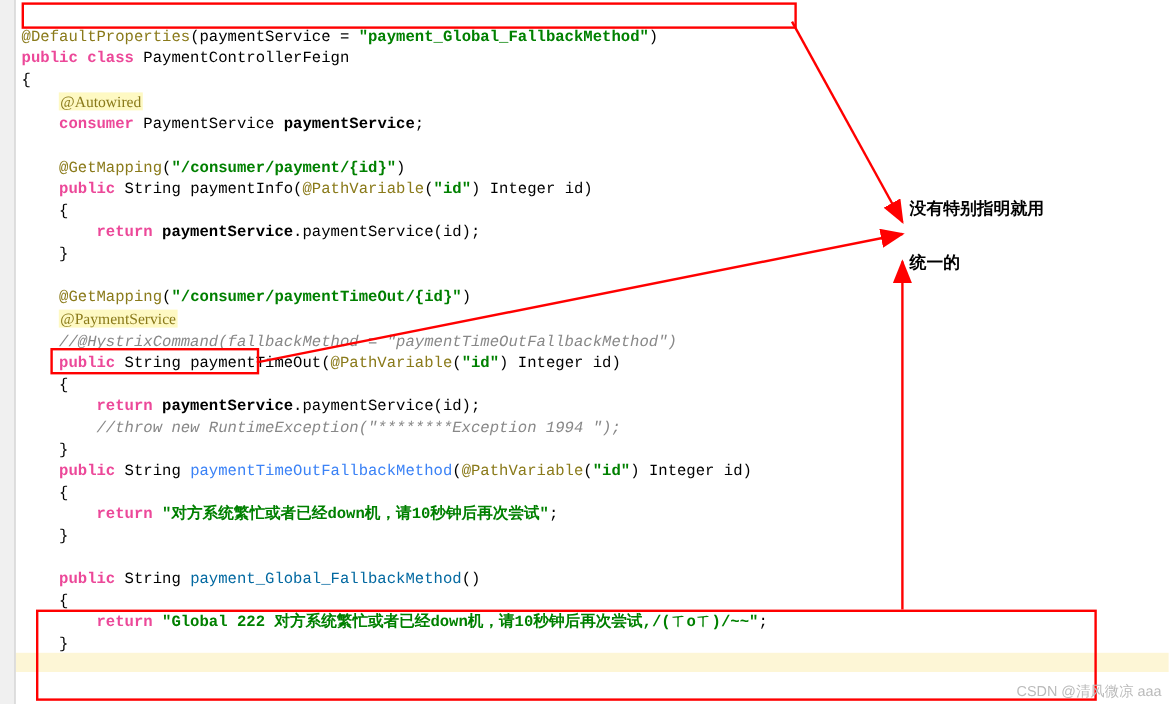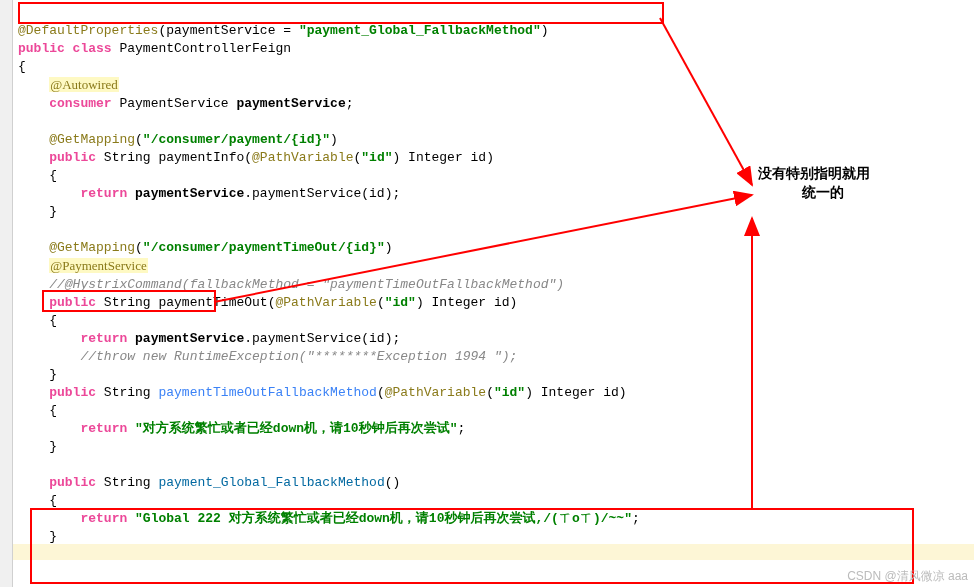--- a/index.html
+++ b/index.html
@@ -55,21 +55,21 @@
     pointer-events: none;
   }
   .anno-text {
     position: absolute;
     font-family: "Microsoft YaHei", sans-serif;
     font-size: 14px;
     font-weight: bold;
     color: #000;
   }
   #anno1 { left: 758px; top: 165px; }
-  #anno2 { left: 758px; top: 184px; margin-left: 44px; }
+  #anno2 { left: 758px; top: 210px; }
 
   .hl-line {
     position: absolute;
     left: 13px;
     right: 0;
     height: 16px;
     background: #fdf6d6;
     z-index: -1;
   }
 

